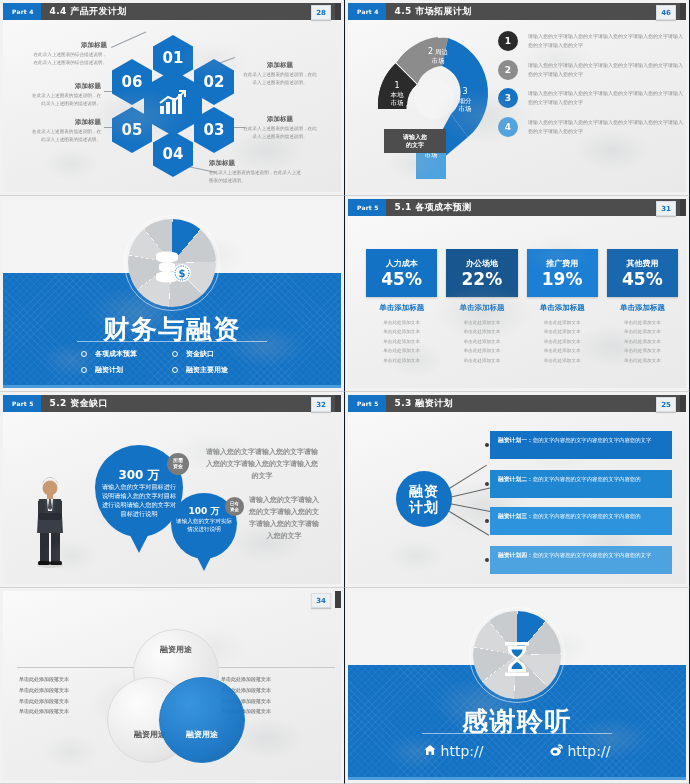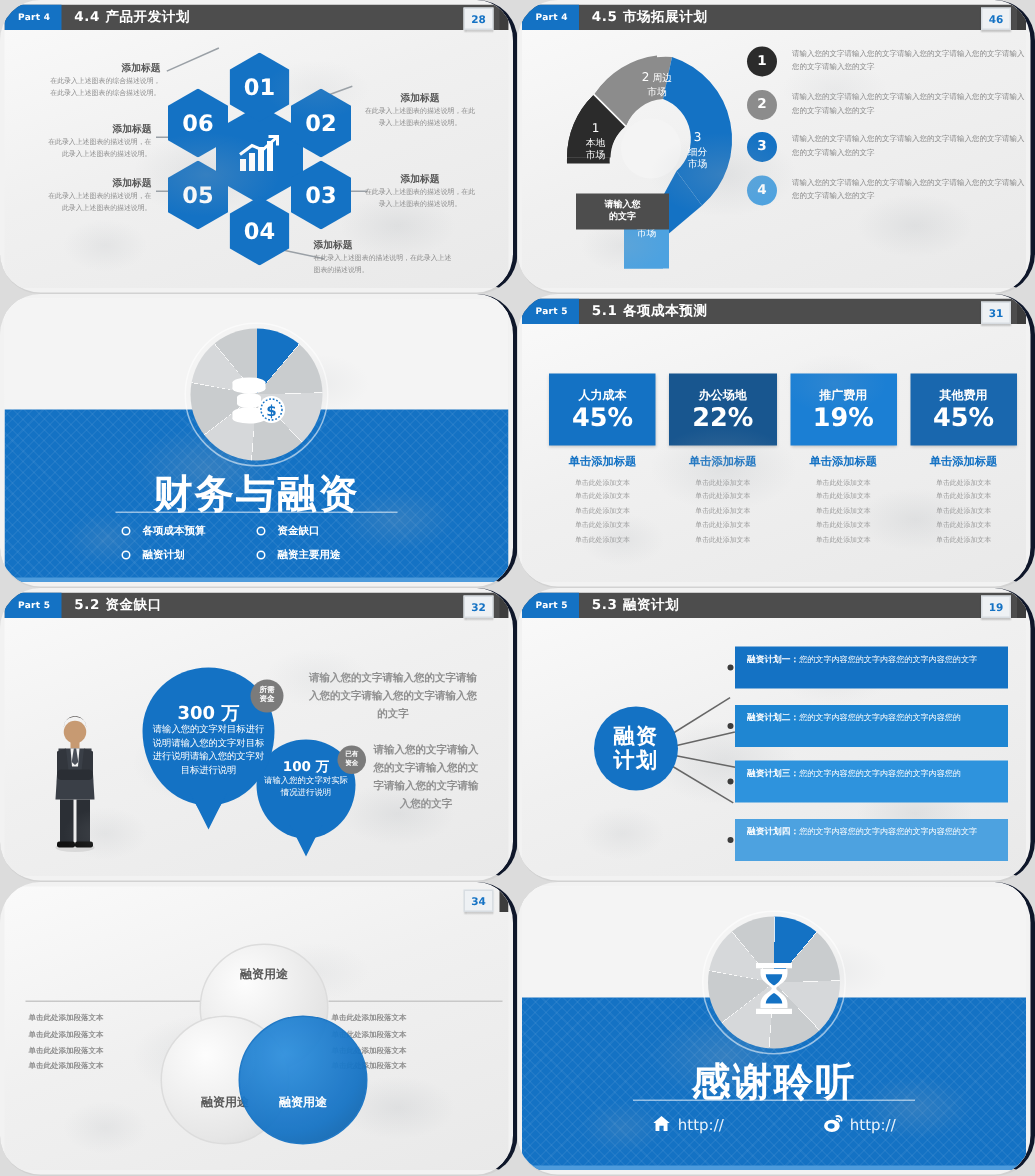--- a/index.html
+++ b/index.html
@@ -13,23 +13,22 @@
     width: 690px; height: 784px;
     display: grid;
     grid-template-columns: 345px 345px;
     grid-template-rows: 196px 196px 196px 196px;
   }
   .slide {
     position: relative;
     width: 345px; height: 196px;
     overflow: hidden;
     background: #f2f2f2;
-    border-right: 3px solid #0f172a;
+    border-right: 1px solid #0f172a;
     border-bottom: 1px solid #d2d2d2;
-    border-radius: 27px;
   }
   .slide-inner {
     position: absolute;
     left: 3px; top: 3px; right: 3px; bottom: 3px;
     background: linear-gradient(160deg,#fafafa 0%, #f0f0f0 45%, #e9e9e9 100%);
     overflow: hidden;
   }
   .slide-inner::after{
     content:"";
     position:absolute; left:0; top:0; right:0; bottom:0;
@@ -145,21 +144,21 @@
     padding: 0 78px; z-index:4;
   }
   .dl-item{ display:flex; align-items:center; gap:8px; color:#fff; font-size:7px; font-weight:bold;}
   .dl-bullet{
     width:6px;height:6px;border-radius:50%;border:1.3px solid #fff;flex:none;
   }
   .thanks-links{
     position:absolute; left:0; top:152px; width:100%;
     display:flex; justify-content:center; gap:66px; z-index:4;
   }
-  .tl{ display:flex; align-items:center; gap:5px; color:#eaf3fb; font-size:10px;}
+  .tl{ display:flex; align-items:center; gap:5px; color:#eaf3fb; font-size:14px;}
   .tl .gi{ font-size:12px; color:#fff; line-height:12px;}
 
   
   .hex {
     position:absolute;
     background:#1472c4;
     clip-path: polygon(50% 0%, 100% 25%, 100% 75%, 50% 100%, 0% 75%, 0% 25%);
     display:flex; align-items:center; justify-content:center;
     color:#fff; font-weight:bold;
   }
@@ -561,21 +560,21 @@
     </div>
   </div>
 
   <div class="slide">
     <div class="slide-inner">
       <div class="hdr">
         <div class="part">Part 5</div>
         <div class="htitle">5.3  融资计划</div>
       </div>
       <div class="hdr-rightcap"></div>
-      <div class="pagebadge">19</div>
+      <div class="pagebadge">25</div>
 
       <div class="leader" style="left:98px;top:95px;width:48px;transform:rotate(-32deg);"></div>
       <div class="leader" style="left:101px;top:102px;width:42px;transform:rotate(-13deg);"></div>
       <div class="leader" style="left:101px;top:108px;width:42px;transform:rotate(11deg);"></div>
       <div class="leader" style="left:98px;top:114px;width:50px;transform:rotate(31deg);"></div>
       <div class="dot" style="left:137px;top:48px;"></div>
       <div class="dot" style="left:137px;top:87px;"></div>
       <div class="dot" style="left:137px;top:124px;"></div>
       <div class="dot" style="left:137px;top:163px;"></div>
 

